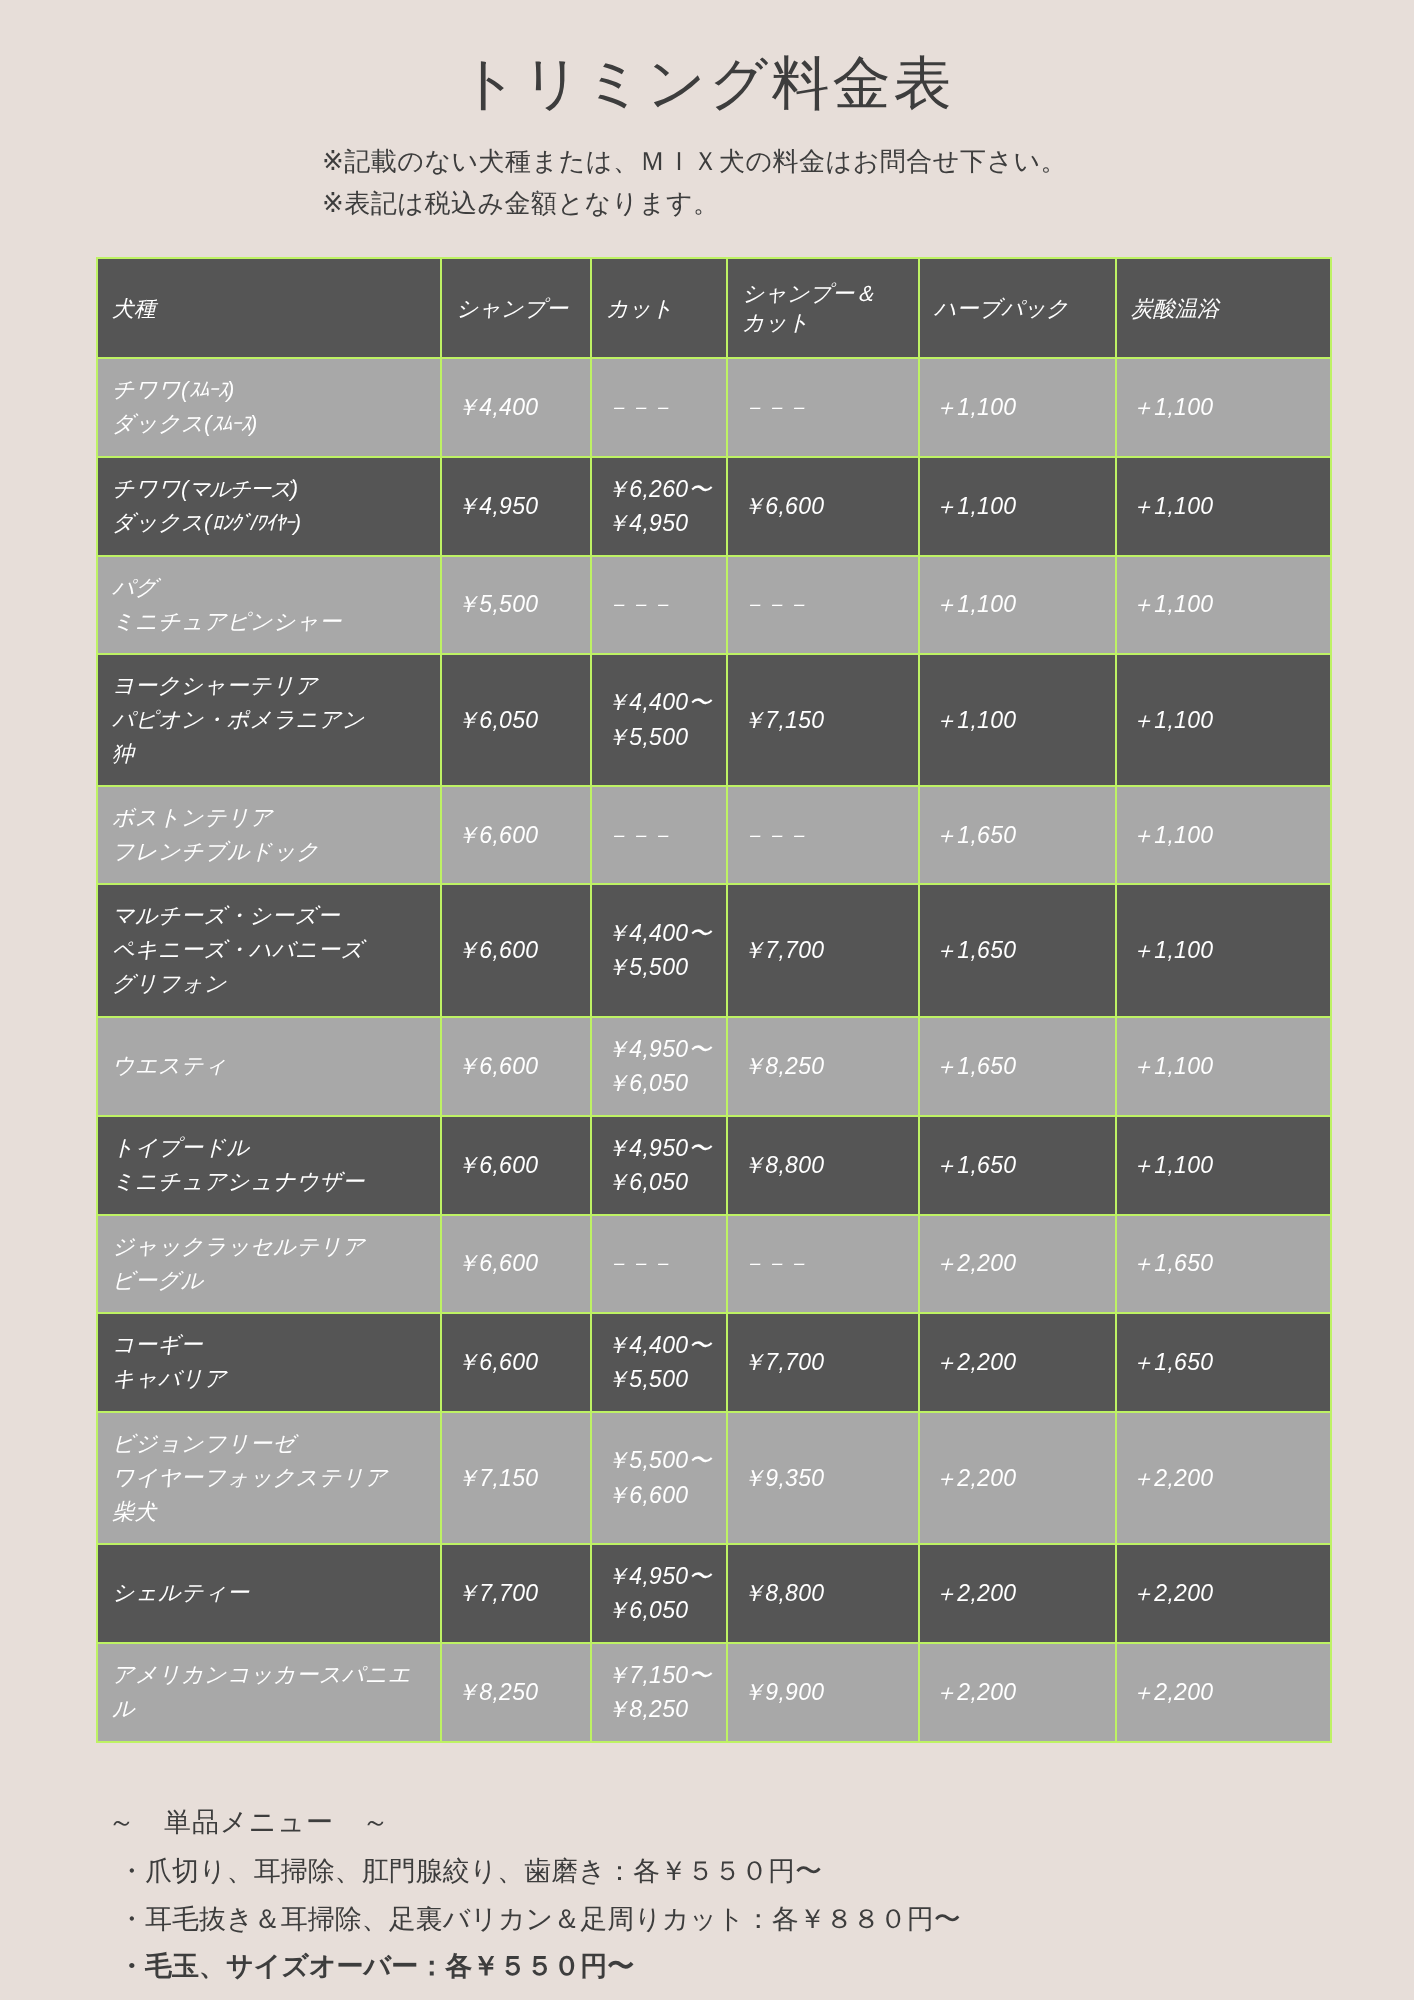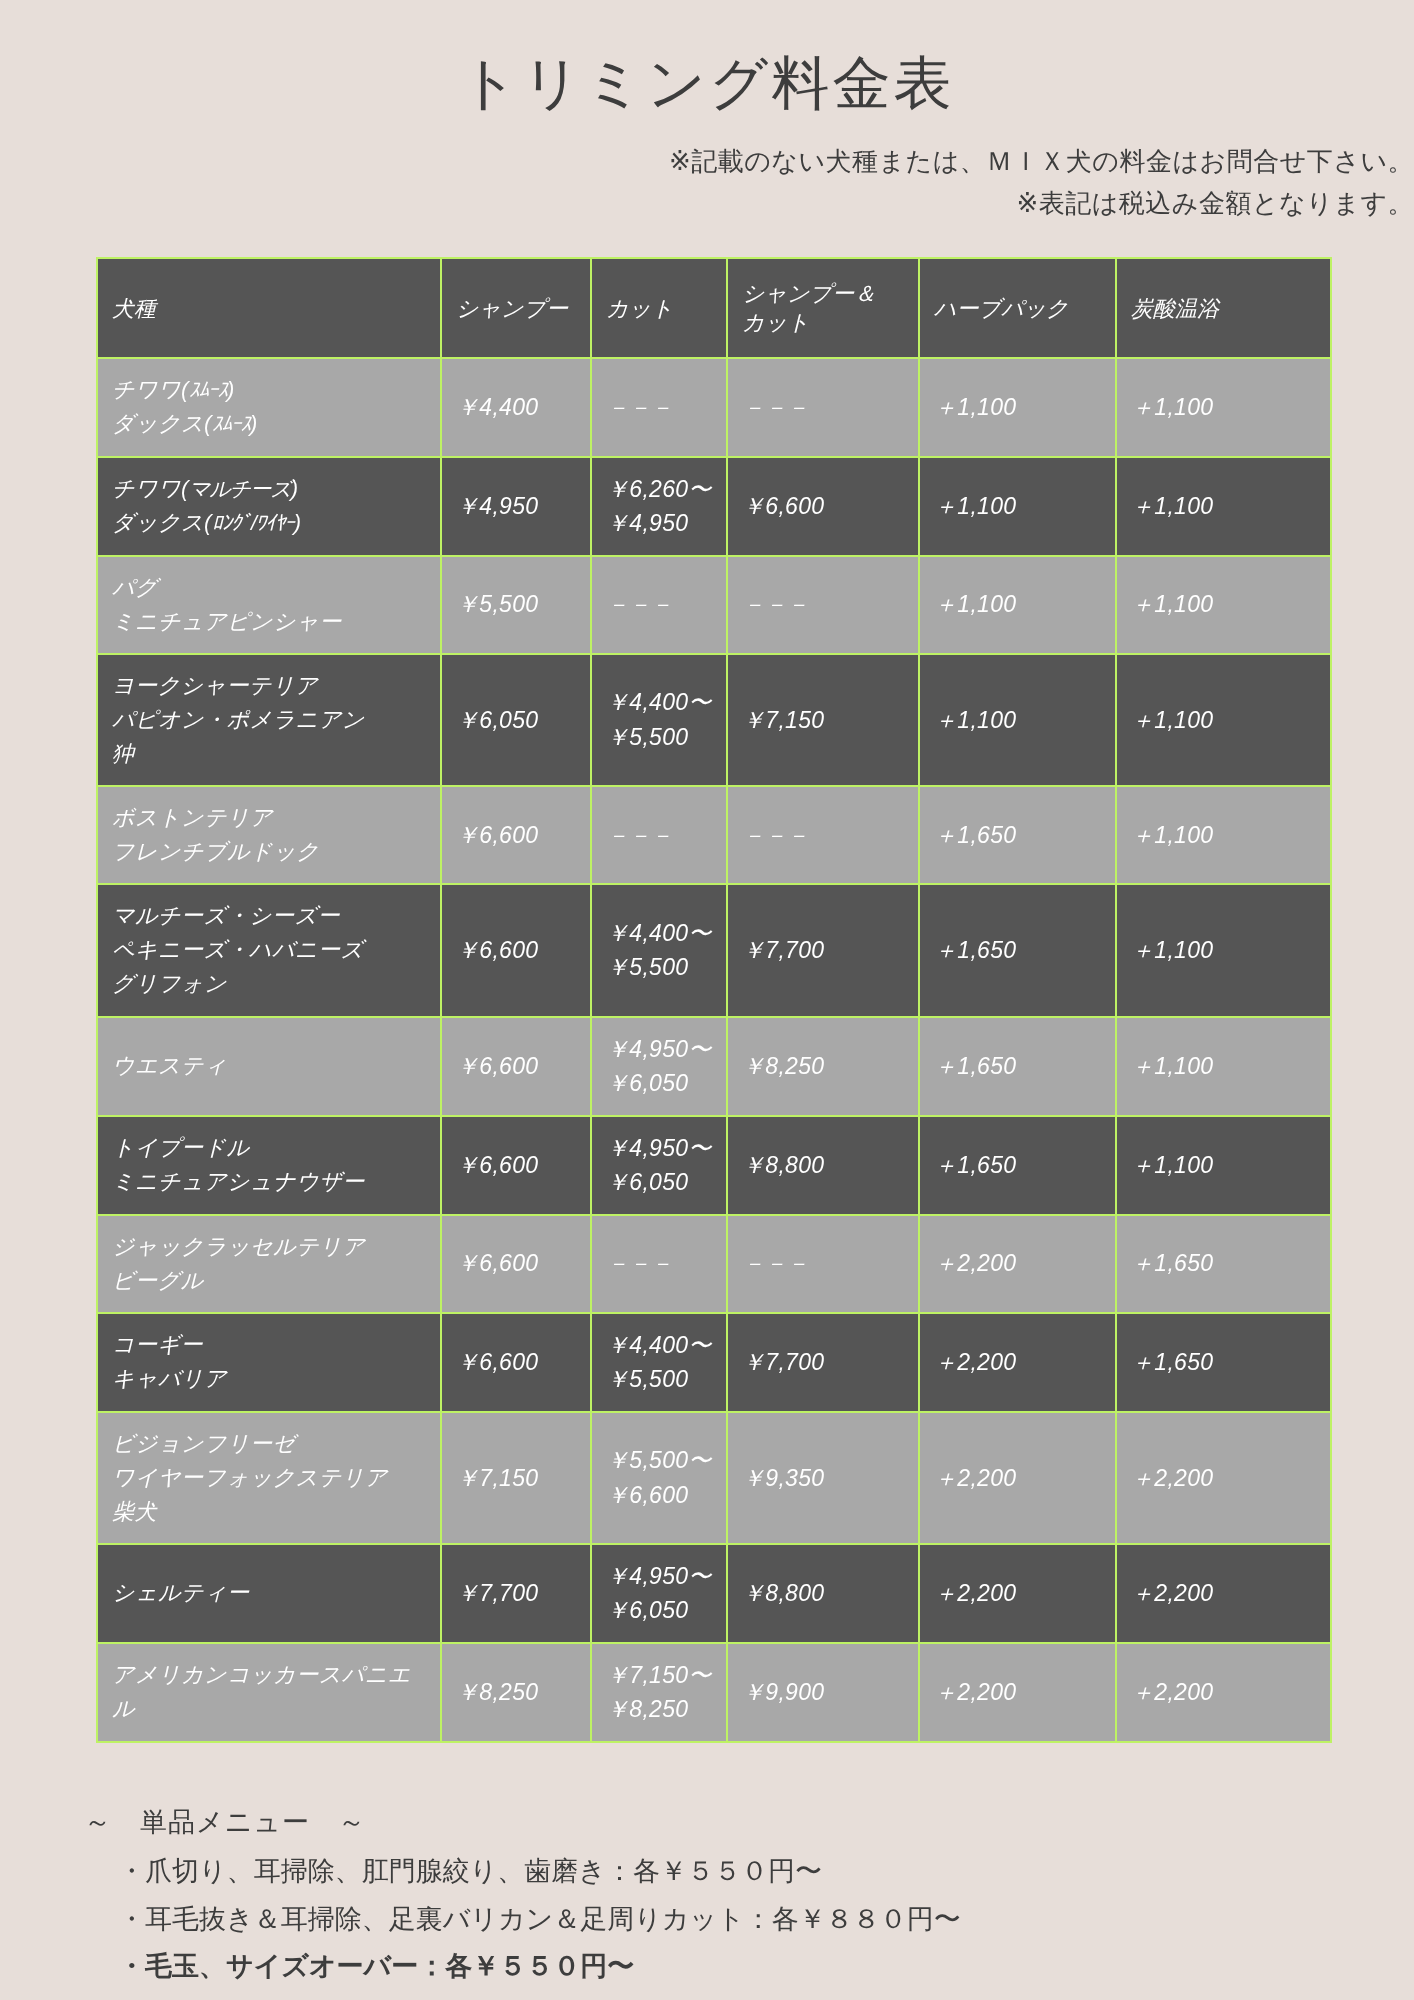--- a/index.html
+++ b/index.html
@@ -38,21 +38,20 @@
   .subtitles {
     margin: 22px 0 0 0;
     padding: 0 0 0 322px;
   }
   .subtitle {
     font-size: 26px;
     line-height: 1.65;
     color: #3d3d3d;
     letter-spacing: 0.5px;
     white-space: nowrap;
-    text-align: right;
   }
 
   
   .table-wrap {
     margin: 32px 0 0 0;
     padding: 0 96px 0 96px;
   }
   table.price {
     width: 1222px;
     border-collapse: separate;
@@ -119,20 +118,21 @@
   .single-menu {
     margin: 54px 0 0 0;
     padding: 0 0 60px 84px;
   }
   .sm-title {
     font-size: 27px;
     color: #3d3d3d;
     letter-spacing: 1px;
     line-height: 1.9;
     white-space: pre;
+    margin-left: 24px;
   }
   .sm-item {
     font-size: 27px;
     color: #3d3d3d;
     line-height: 1.75;
     padding-left: 34px;
     white-space: nowrap;
   }
   .sm-item.bold {
     font-weight: 700;

